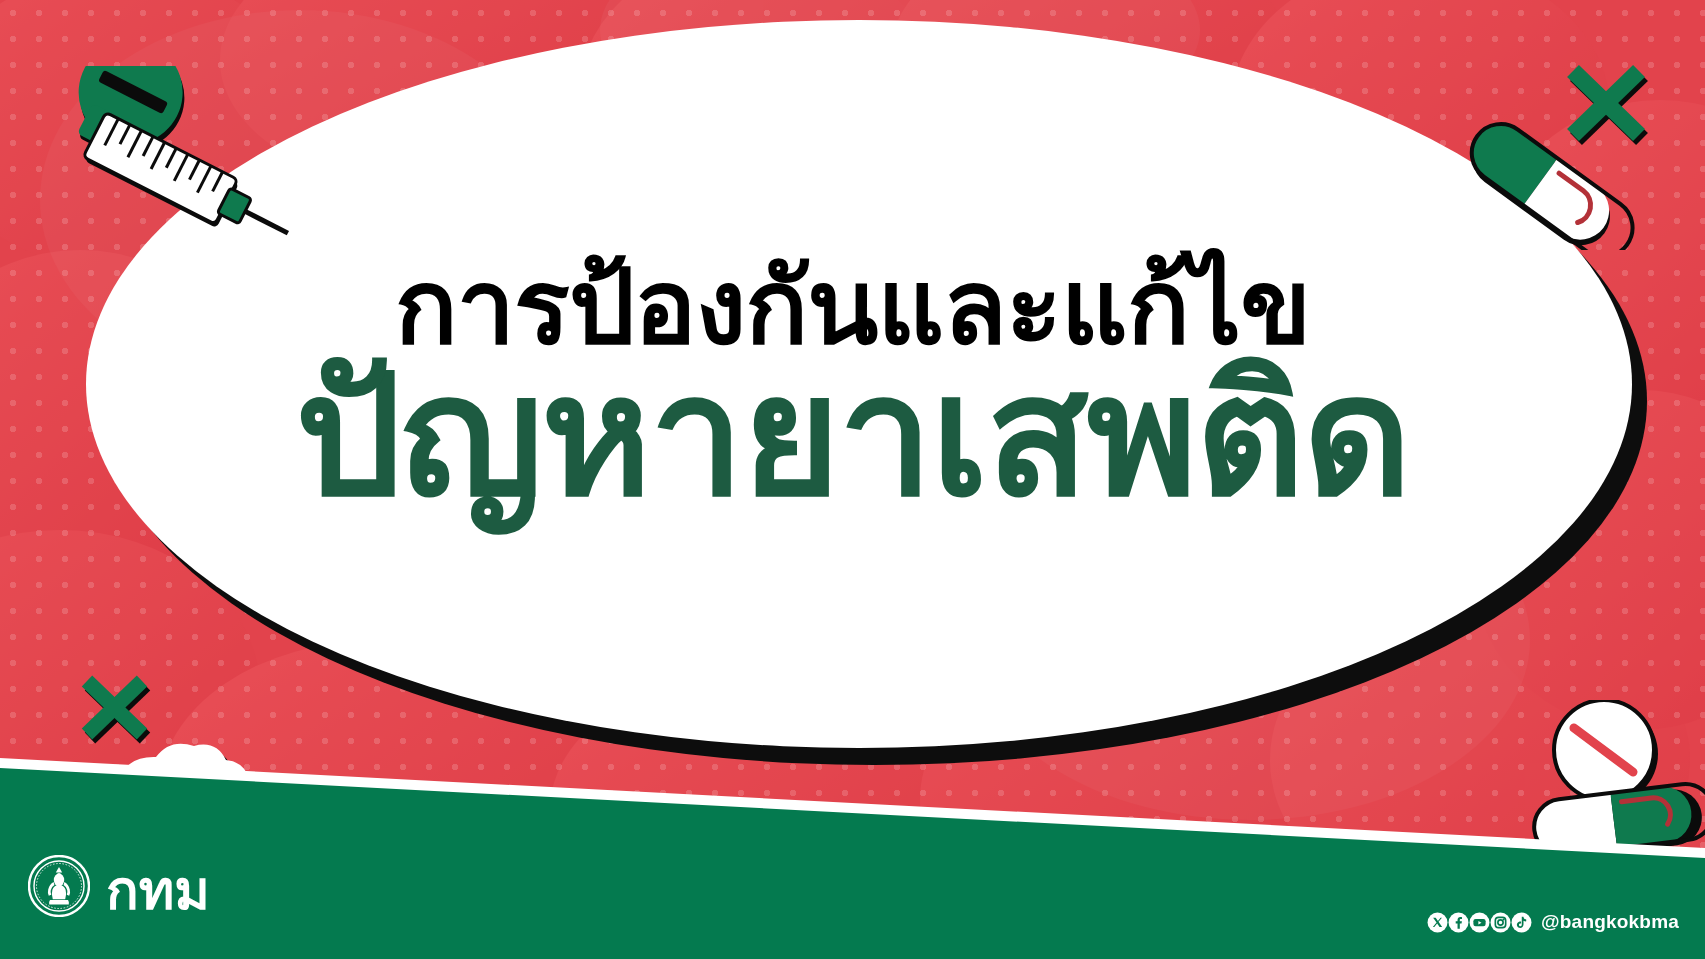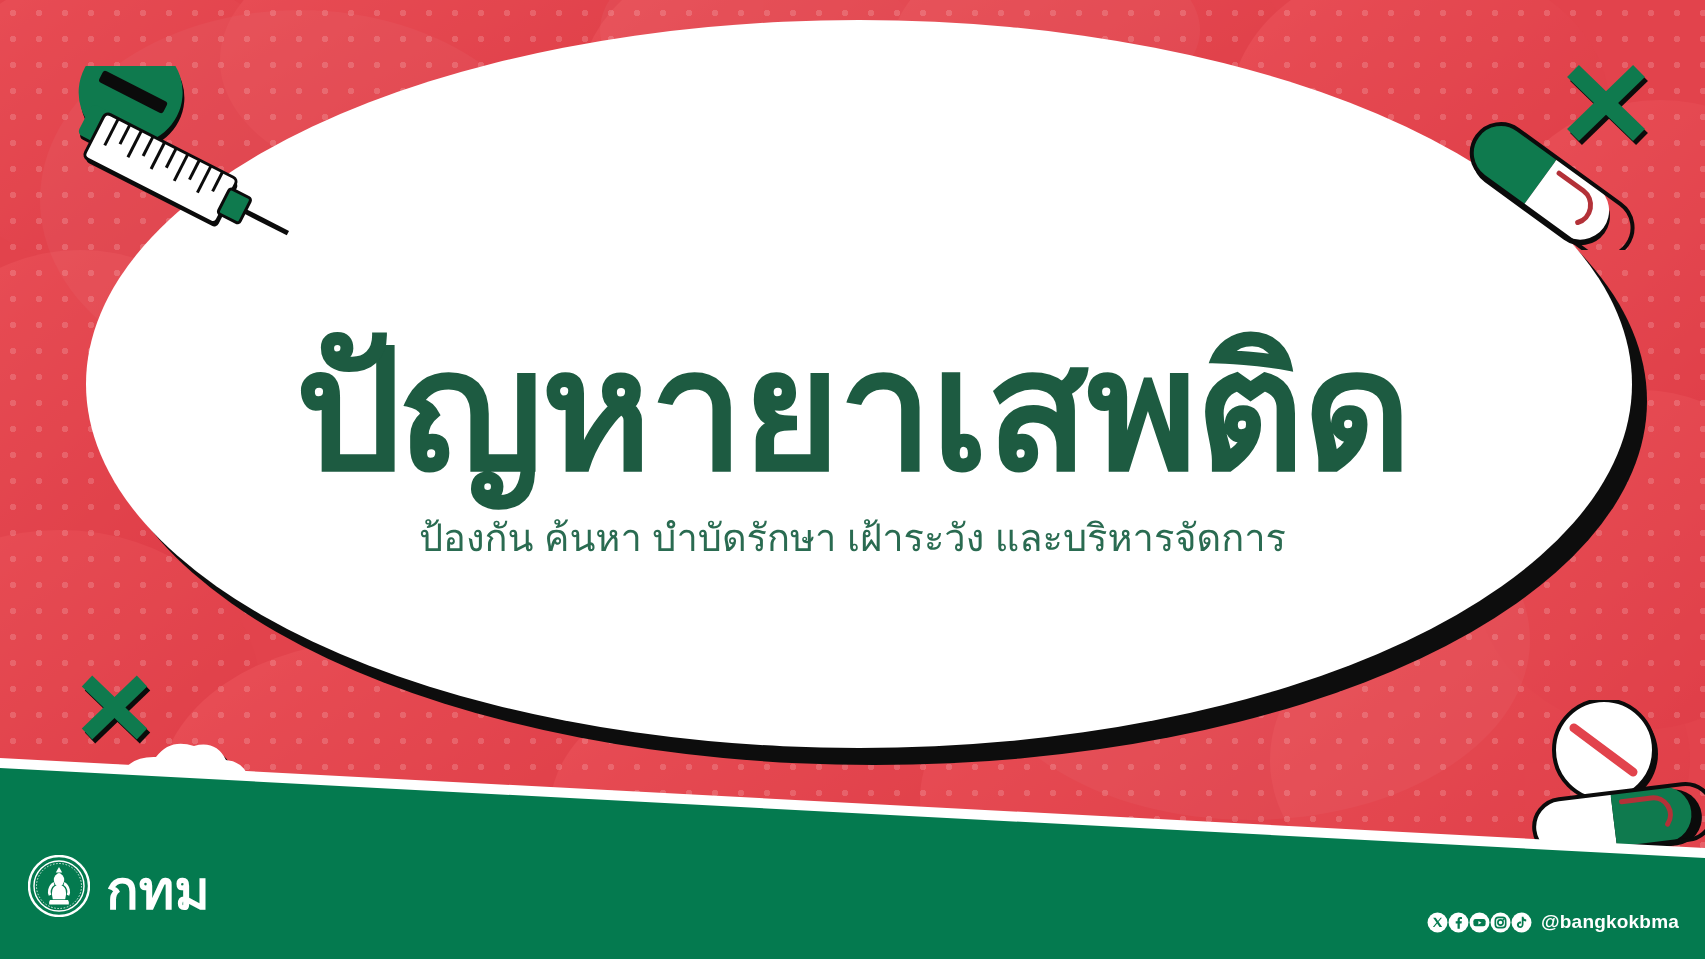--- a/index.html
+++ b/index.html
@@ -31,21 +31,21 @@
   }
 
   
   .headline{
     position:absolute;left:0;top:0;width:1705px;height:760px;
     display:flex;flex-direction:column;align-items:center;justify-content:center;
     pointer-events:none;
   }
   .h-inner{display:flex;flex-direction:column;align-items:center;transform:translateY(18px);}
   .title-1{
-    color:#ffffff;
+    color:#000000;
     font-size:104px;line-height:.96;
     font-weight:700;letter-spacing:-1px;
     white-space:nowrap;
     font-family:"Liberation Sans","DejaVu Sans",sans-serif;
     text-shadow:1px 1px 0 rgba(255,255,255,.25);
   }
   .title-2{
     color:#1d5b41;
     font-size:168px;line-height:1.0;
     font-weight:700;letter-spacing:-2px;
@@ -148,21 +148,20 @@
   <div class="bg-dots"></div>
 
   <div class="ellipse-shadow"></div>
   <div class="ellipse-white"></div>
 
   <div class="headline">
     <div class="h-inner">
       <div class="title-1">การป้องกันและแก้ไข</div>
       <div class="title-2">ปัญหายาเสพติด</div>
       <div class="subtitle">
-        <div>ป้องกัน ค้นหา บำบัดรักษา เฝ้าระวัง และบริหารจัดการ</div>
       </div>
     </div>
   </div>
 
   <svg class="deco" id="dec-syringe" viewBox="0 0 262 210">
     <g transform="rotate(27 131 105)">
       <ellipse cx="58" cy="60" rx="52" ry="52" fill="#0b0b0b"></ellipse>
       <ellipse cx="54" cy="56" rx="52" ry="52" fill="#0f7a4e"></ellipse>
       <rect x="20" y="48" width="72" height="13" rx="3" fill="#0b0b0b"></rect>
       <rect x="28" y="86" width="30" height="34" rx="5" fill="#0b0b0b"></rect>

